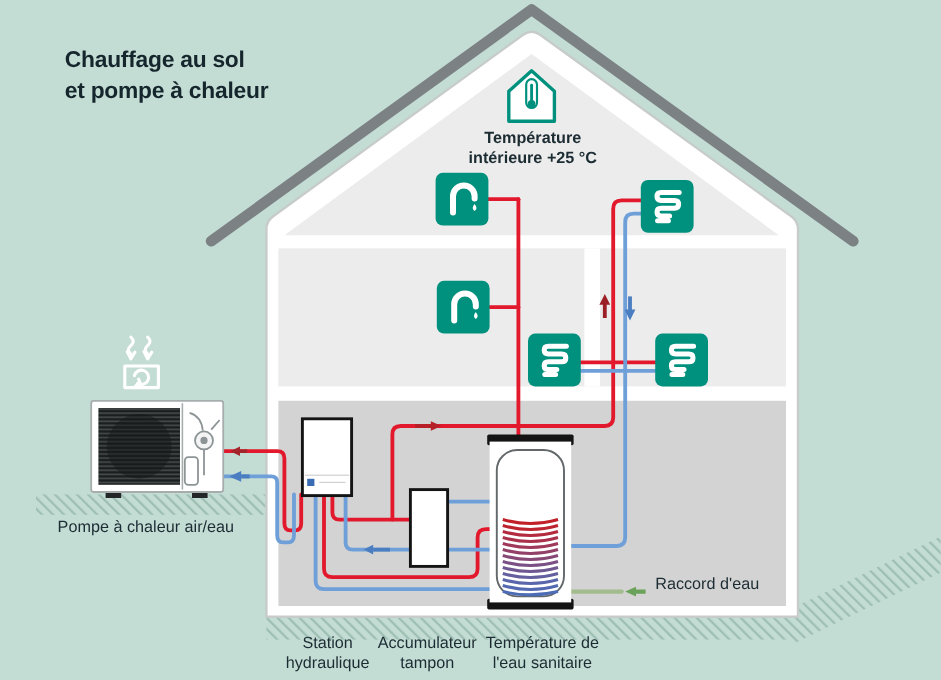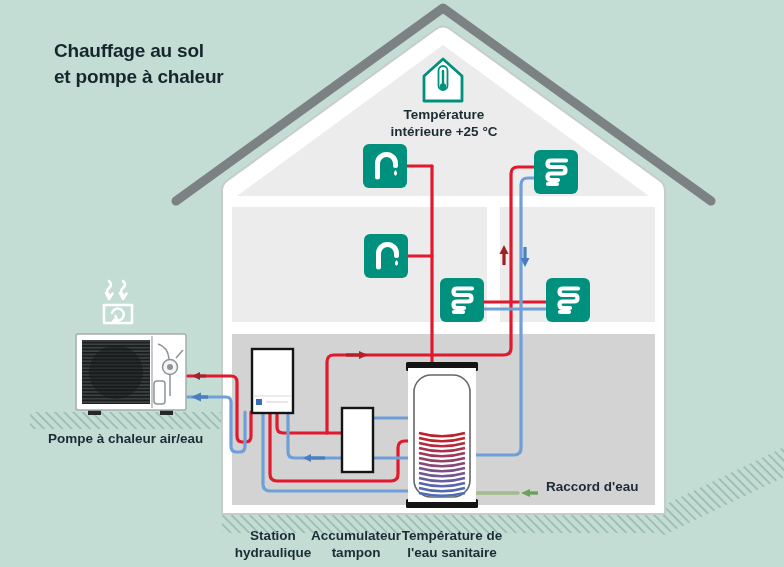--- a/index.html
+++ b/index.html
@@ -1,20 +1,20 @@
 <!DOCTYPE html>
 <html><head>
 <meta charset="utf-8">
 <style>
   html,body{margin:0;padding:0;}
   body{background:#c3dcd4;}
   .stage{position:relative;width:784px;height:567px;overflow:hidden;background:#c3dcd4;
          font-family:"Liberation Sans",sans-serif;color:#1c2c33;}
   .scene{position:absolute;left:0;top:0;}
-  .lbl{position:absolute;font-size:13.5px;line-height:1.28;font-weight:700;color:#1c2c33;white-space:nowrap;}
+  .lbl{position:absolute;font-size:13.5px;line-height:1.28;font-weight:400;color:#1c2c33;white-space:nowrap;}
   .lbl.center{transform:translateX(-50%);text-align:center;}
   .title{position:absolute;left:34px;top:38px;font-size:19px;line-height:1.38;font-weight:700;color:#16262d;letter-spacing:-0.2px;margin-left:20px;}
 </style>
 </head>
 <body>
 
 <div class="stage">
 
 <svg class="scene" width="784" height="567" viewBox="0 0 784 567">
   <defs>

